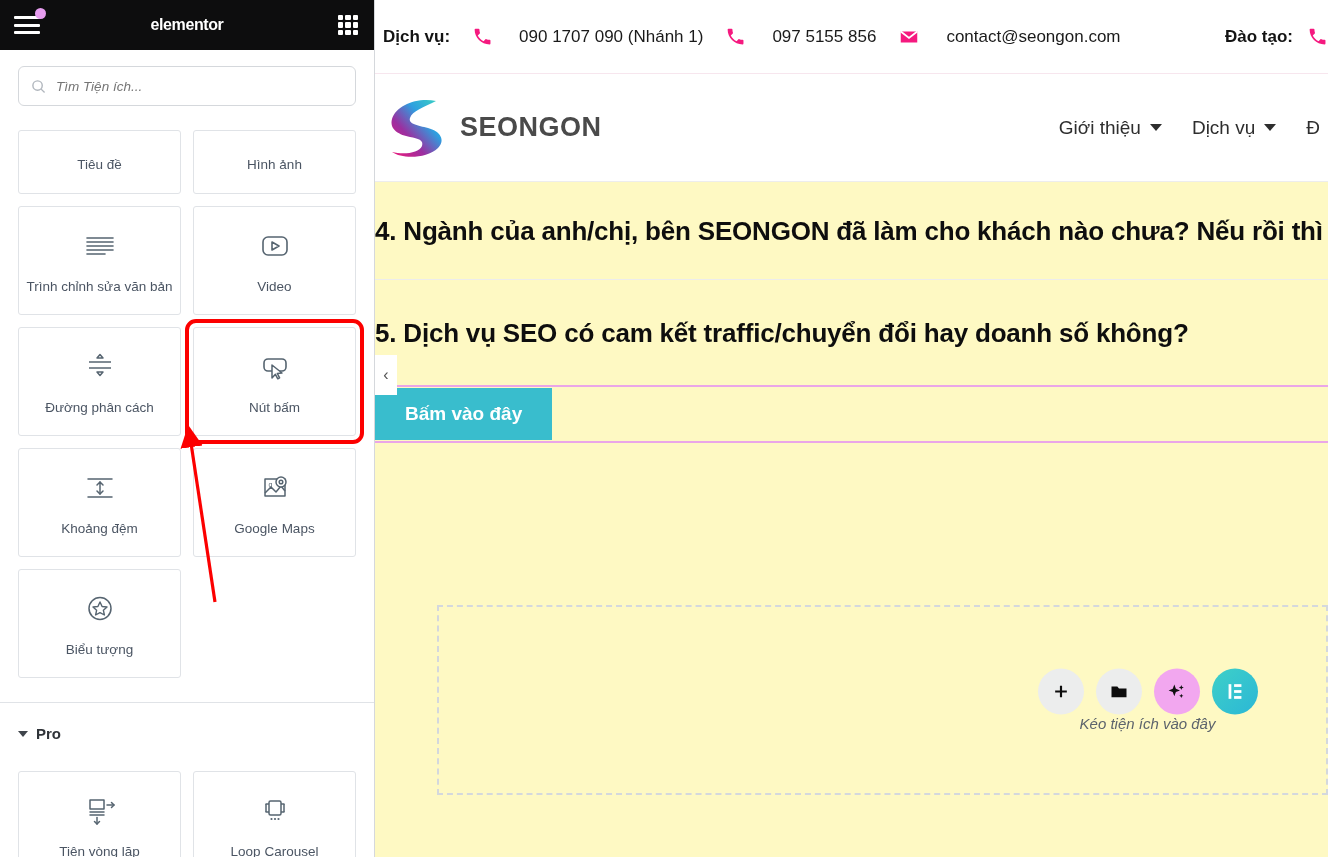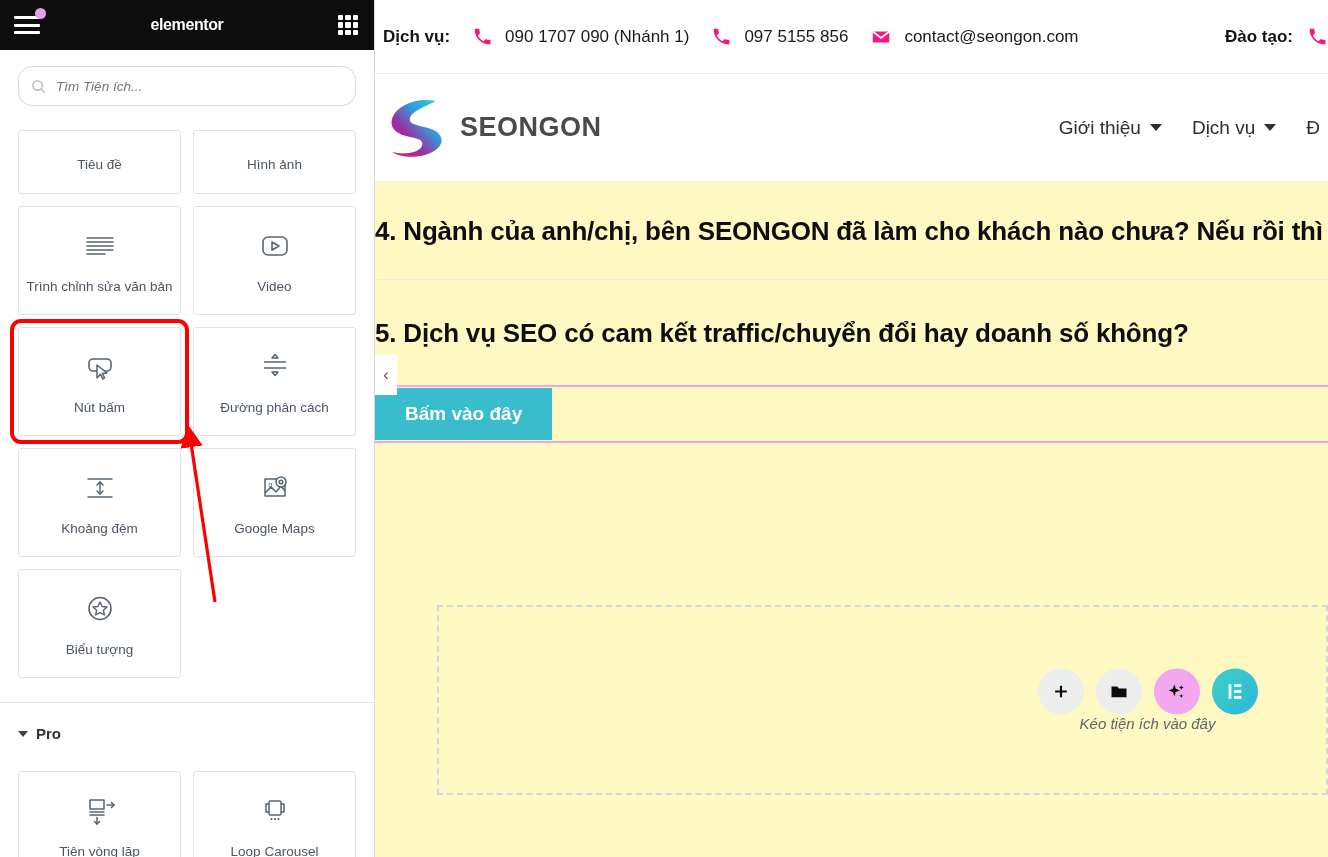--- a/index.html
+++ b/index.html
@@ -42,21 +42,21 @@
   .grid-icon {
     position: absolute; right: 16px; top: 15px;
     width: 20px; height: 20px;
     display: grid; grid-template-columns: repeat(3,1fr); grid-template-rows: repeat(3,1fr);
     gap: 2px; cursor: pointer;
   }
   .grid-icon span { background: #fff; border-radius: 1px; }
 
   .search-wrap { padding: 16px 18px 10px 18px; }
   .search-box {
-    height: 40px; border: 1px solid #d5d8dc; border-radius: 14px;
+    height: 40px; border: 1px solid #d5d8dc; border-radius: 6px;
     display: flex; align-items: center; padding: 0 12px; background: #fff; justify-content: flex-end;
   }
   .search-box svg { flex: 0 0 auto; }
   .search-box input {
     border: 0; outline: 0; margin-left: 10px; font-size: 13.5px;
     font-style: italic; color: #9da5ae; width: 100%;
     font-family: "Liberation Sans", sans-serif; background: transparent;
   }
 
   .widget-scroll {
@@ -96,21 +96,21 @@
   
   #preview {
     flex: 1; height: 857px; background: #fef9c3; position: relative; overflow: hidden;
   }
   .topbar {
     height: 74px; display: flex; align-items: center; gap: 0;
     padding-left: 8px; border-bottom: 1px solid #f7e6ee; background: #fff;
     white-space: nowrap; overflow: hidden;
   }
   .tb-label { font-size: 17px; font-weight: bold; color: #141414; }
-  .tb-item { display: flex; align-items: center; gap: 12px; margin-left: 22px; }
+  .tb-item { display: flex; align-items: center; gap: 26px; margin-left: 22px; }
   .tb-text { font-size: 17px; color: #1a1a1a; }
   .tb-spacer { flex: 1 1 auto; min-width: 20px; }
   .ic-pink { color: #f5197f; display: flex; align-items: center; }
 
   .sitehead {
     height: 108px; display: flex; align-items: center; padding: 0 8px;
     border-bottom: 1px solid #ededed; background: #fff; white-space: nowrap; overflow: hidden;
   }
   .logo-wrap { display: flex; align-items: center; gap: 12px; margin-left: 5px; }
   .logo-text { font-size: 27px; font-weight: bold; color: #4a4a4a; letter-spacing: 0.5px; }
@@ -226,42 +226,42 @@
         <div class="wcell">
           <div class="wicon">
             <svg width="38" height="30" viewBox="0 0 38 30">
               <rect x="7" y="6" width="24" height="18" rx="5" fill="none" stroke="#566470" stroke-width="1.6"></rect>
               <path d="M16 11 L23 15 L16 19 Z" fill="none" stroke="#566470" stroke-width="1.6" stroke-linejoin="round"></path>
             </svg>
           </div>
           <div class="wlabel">Video</div>
         </div>
 
-        <div class="wcell highlight">
-          <div class="wicon">
-            <svg width="38" height="30" viewBox="0 0 38 30">
-              <rect x="8" y="7" width="22" height="12" rx="4" fill="none" stroke="#566470" stroke-width="1.6"></rect>
-              <path d="M16 13 L16 26 L19.4 22.3 L21.8 26.8 L23.6 25.8 L21.3 21.4 L26 21 Z" fill="#fff" stroke="#566470" stroke-width="1.5" stroke-linejoin="round"></path>
-            </svg>
-          </div>
-          <div class="wlabel">Nút bấm</div>
-        </div>
-
         <div class="wcell">
           <div class="wicon">
             <svg width="38" height="32" viewBox="0 0 38 32">
               <g stroke="#566470" stroke-width="1.5" fill="none" stroke-linejoin="round">
                 <path d="M16 7 L19 3.5 L22 7 Z"></path>
                 <line x1="8" y1="11" x2="30" y2="11"></line>
                 <line x1="8" y1="17" x2="30" y2="17"></line>
                 <path d="M16 21 L19 24.5 L22 21 Z"></path>
               </g>
             </svg>
           </div>
           <div class="wlabel">Đường phân cách</div>
+        </div>
+
+        <div class="wcell highlight">
+          <div class="wicon">
+            <svg width="38" height="30" viewBox="0 0 38 30">
+              <rect x="8" y="7" width="22" height="12" rx="4" fill="none" stroke="#566470" stroke-width="1.6"></rect>
+              <path d="M16 13 L16 26 L19.4 22.3 L21.8 26.8 L23.6 25.8 L21.3 21.4 L26 21 Z" fill="#fff" stroke="#566470" stroke-width="1.5" stroke-linejoin="round"></path>
+            </svg>
+          </div>
+          <div class="wlabel">Nút bấm</div>
         </div>
 
         <div class="wcell">
           <div class="wicon">
             <svg width="38" height="32" viewBox="0 0 38 32">
               <g stroke="#566470" stroke-width="1.5" fill="none" stroke-linecap="round" stroke-linejoin="round">
                 <line x1="7" y1="7" x2="31" y2="7"></line>
                 <line x1="7" y1="25" x2="31" y2="25"></line>
                 <line x1="19" y1="10" x2="19" y2="22"></line>
                 <path d="M16 13 L19 10 L22 13"></path>

